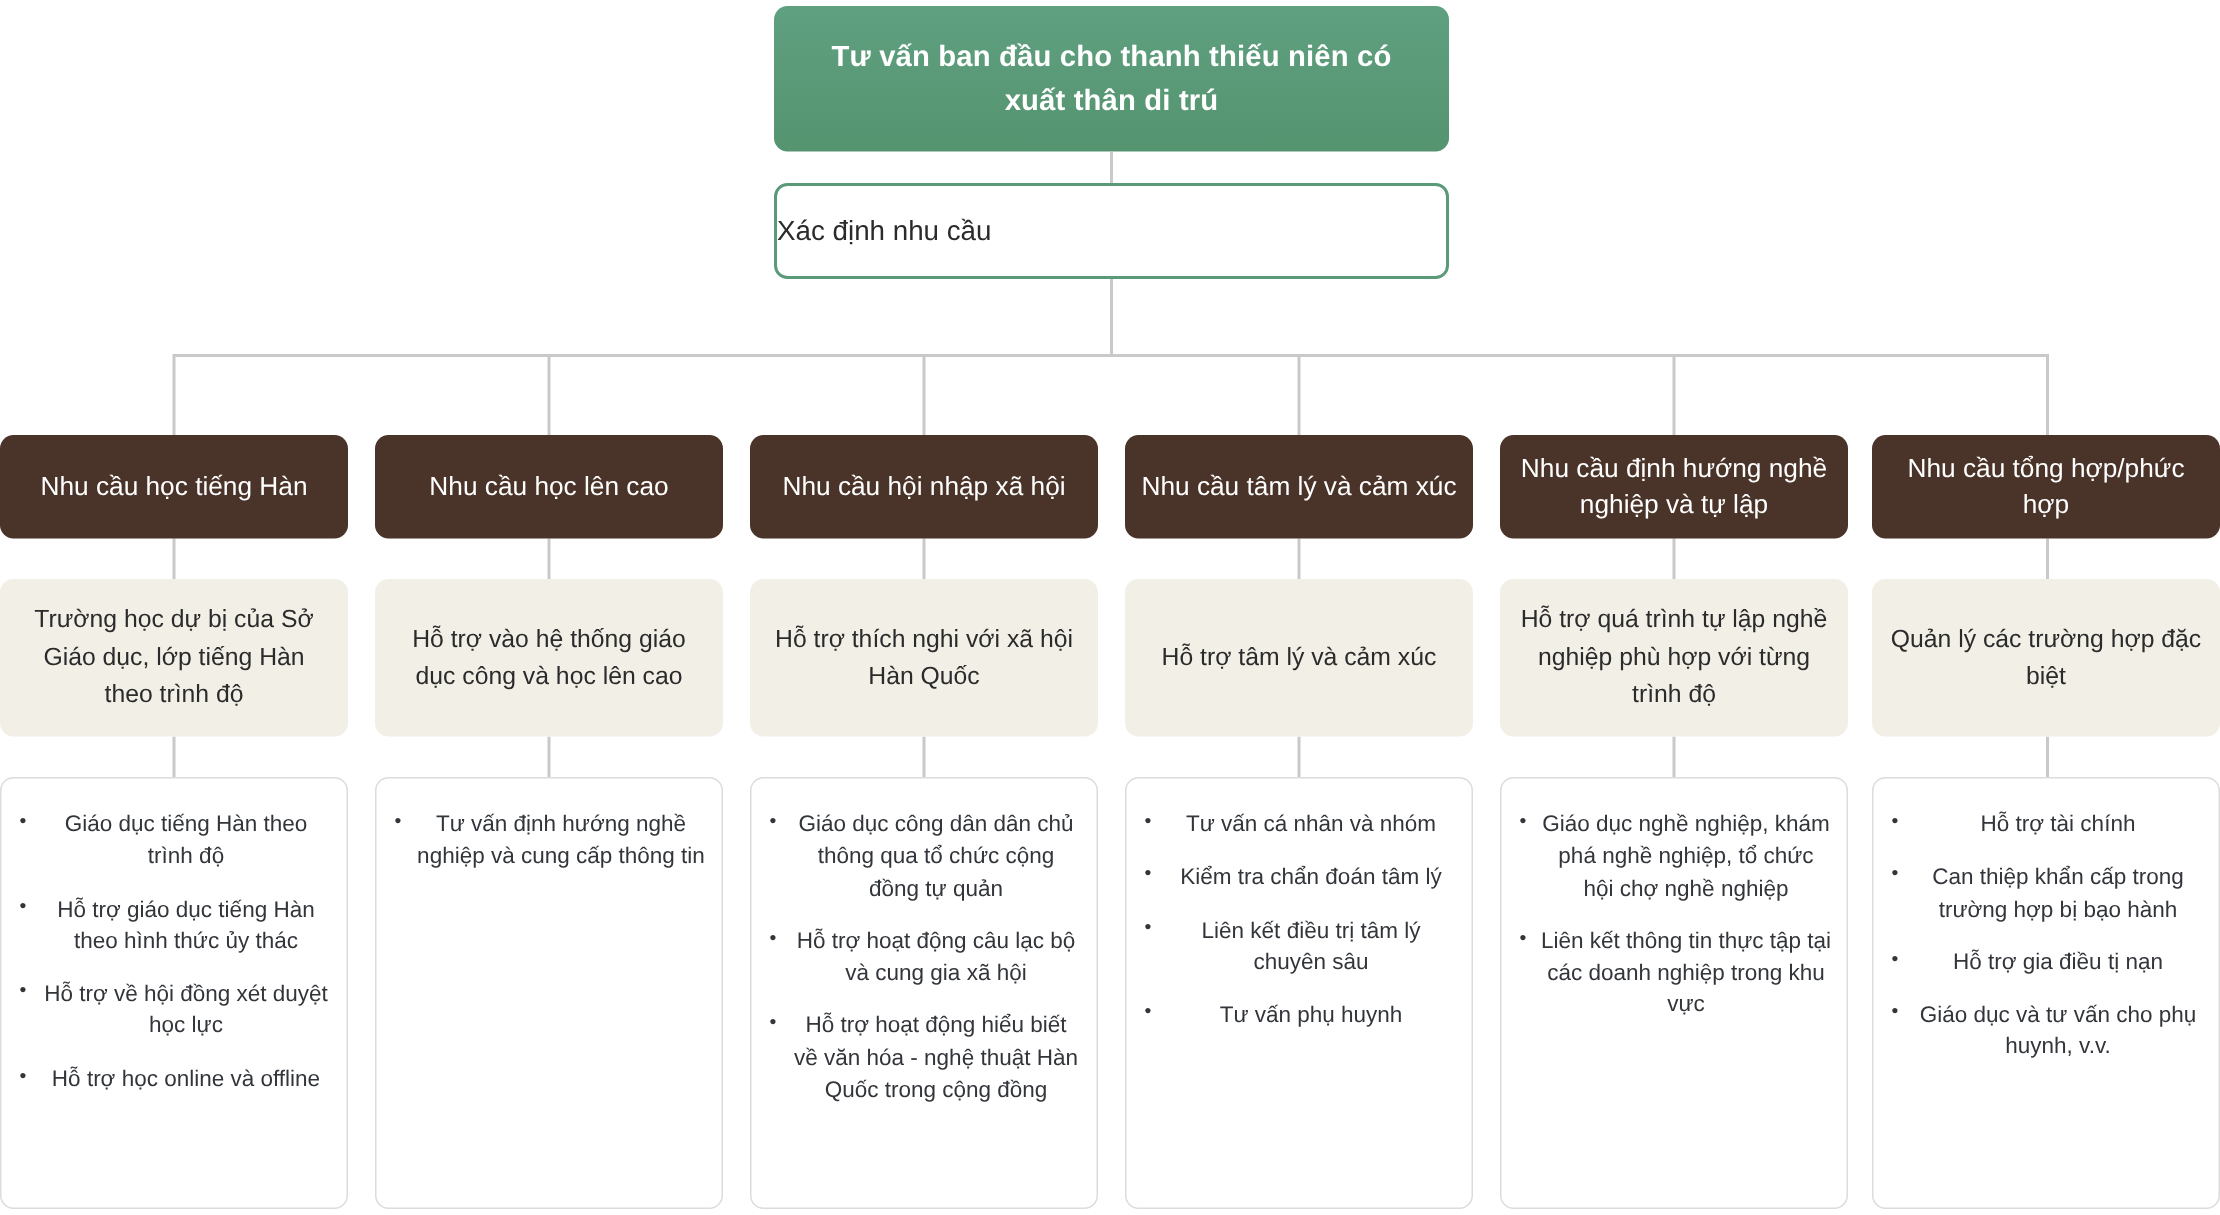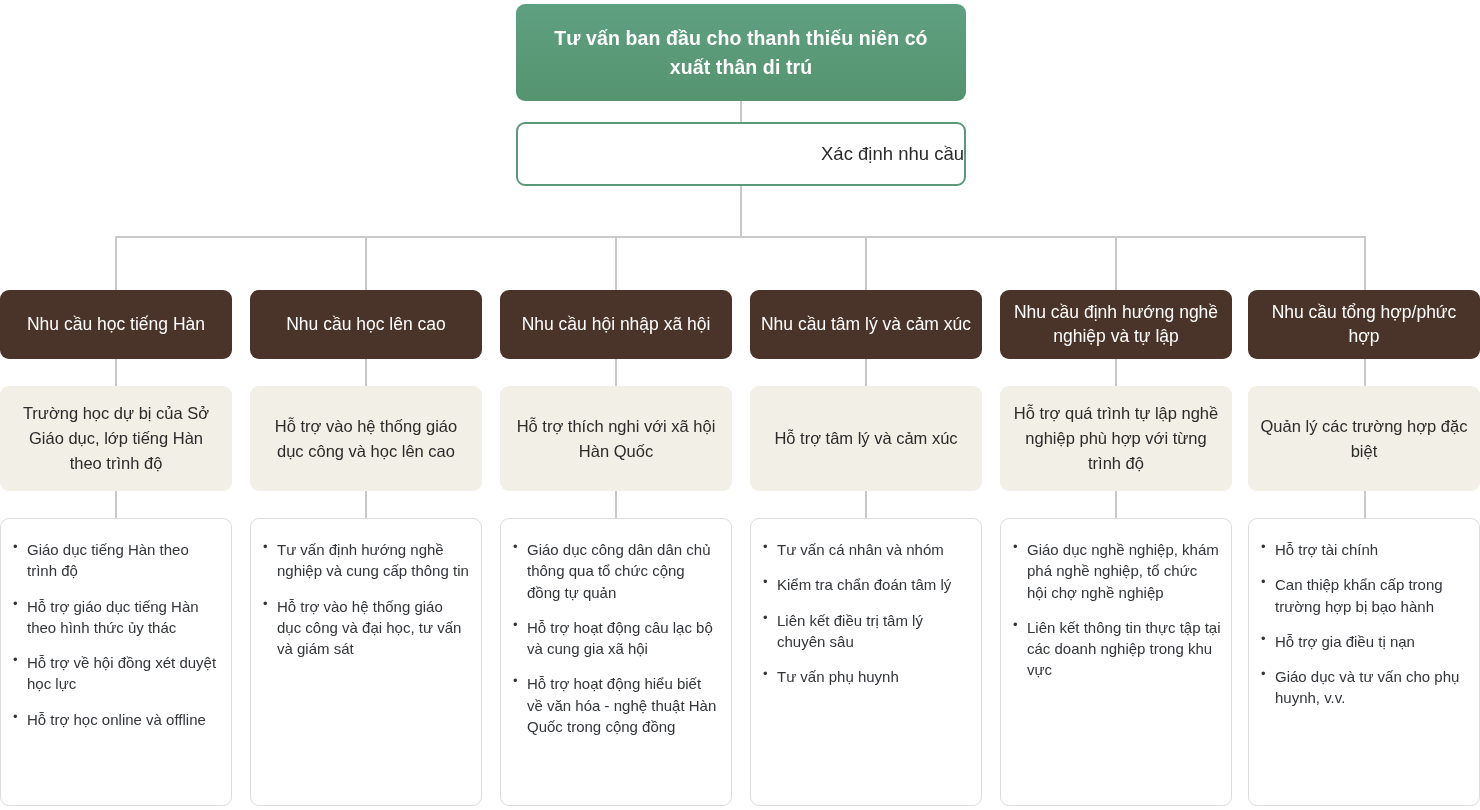--- a/index.html
+++ b/index.html
@@ -57,21 +57,21 @@
     position: absolute;
     left: 516px;
     top: 122px;
     width: 450px;
     height: 64px;
     border-radius: 9px;
     border: 2px solid #5b9a78;
     background: #ffffff;
     display: flex;
     align-items: center;
-    justify-content: flex-end;
+    justify-content: flex-start;
     text-align: center;
     font-size: 18.5px;
     color: #2b2b2b;
     box-sizing: border-box;
   }
 
   
   .column {
     position: absolute;
     top: 0;
@@ -131,20 +131,21 @@
     padding: 0;
     list-style: none;
   }
   .cat-list li {
     position: relative;
     padding-left: 16px;
     margin-bottom: 14px;
     font-size: 15px;
     line-height: 1.42;
     color: #32353a;
+    text-align: center;
   }
   .cat-list li:before {
     content: "\2022";
     position: absolute;
     left: 2px;
     top: -1px;
     font-size: 13px;
     color: #32353a;
   }
 </style>
@@ -208,21 +209,20 @@
   <div class="column" style="left:250px;">
     <div class="cat-header">
       <span>Nhu cầu học lên cao</span>
     </div>
     <div class="cat-desc">
       <span>Hỗ trợ vào hệ thống giáo dục công và học lên cao</span>
     </div>
     <div class="cat-list">
       <ul>
         <li>Tư vấn định hướng nghề nghiệp và cung cấp thông tin</li>
-        <li>Hỗ trợ vào hệ thống giáo dục công và đại học, tư vấn và giám sát</li>
       </ul>
     </div>
   </div>
 
   <div class="column" style="left:500px;">
     <div class="cat-header">
       <span>Nhu cầu hội nhập xã hội</span>
     </div>
     <div class="cat-desc">
       <span>Hỗ trợ thích nghi với xã hội Hàn Quốc</span>

